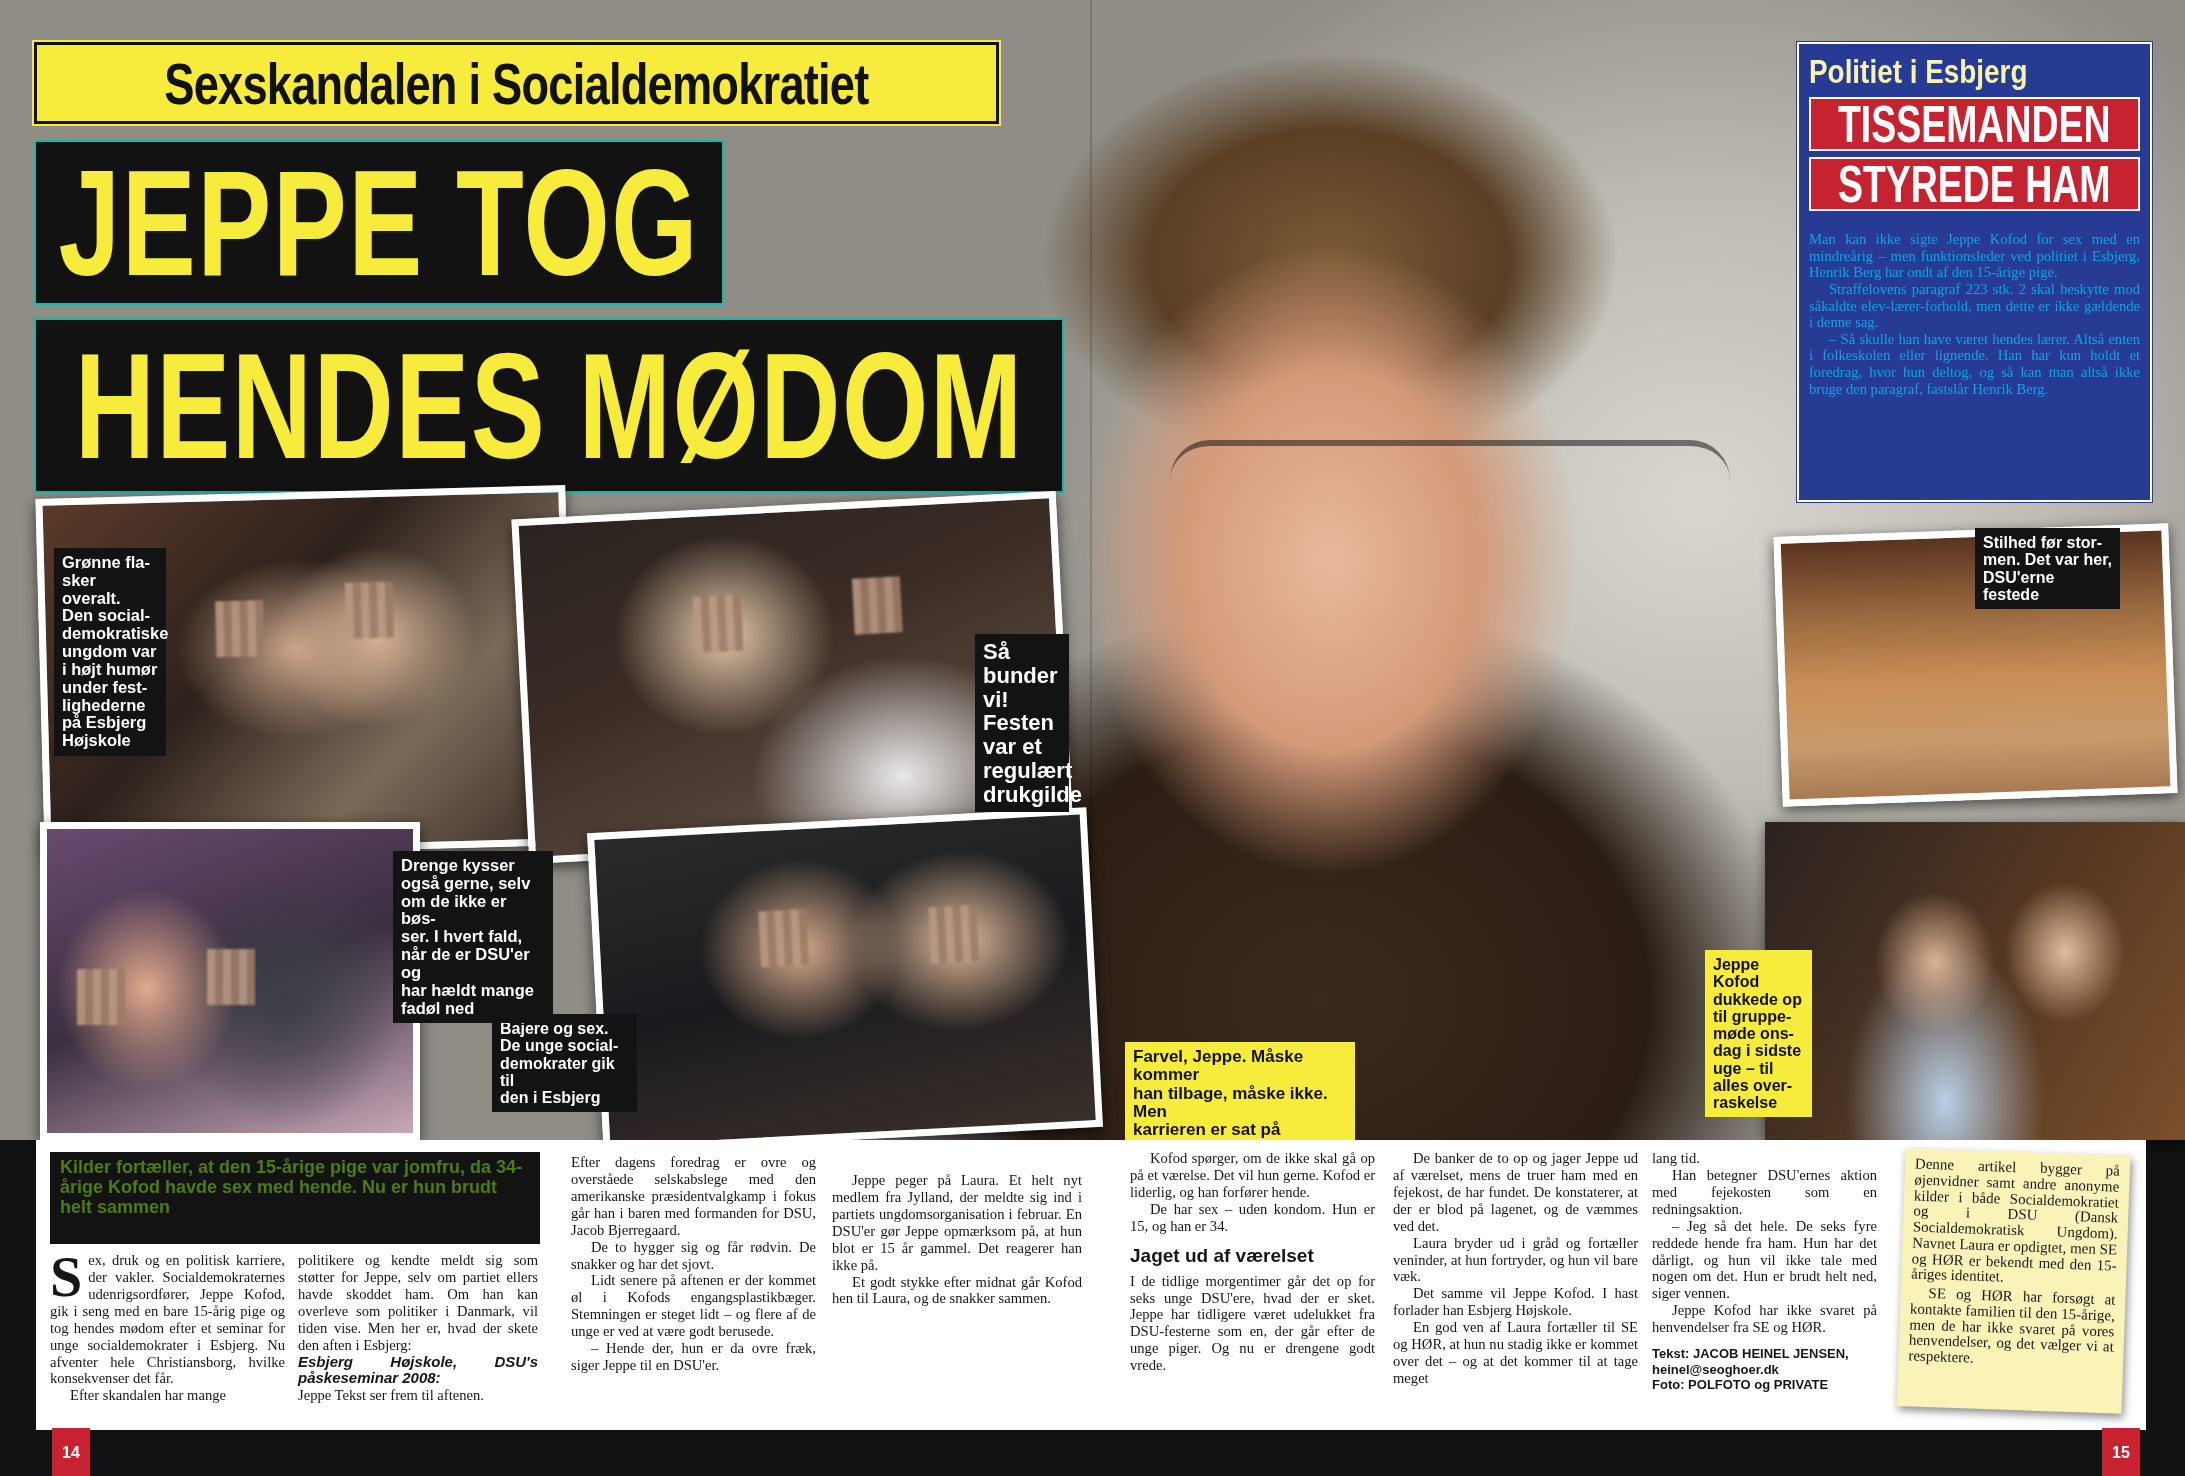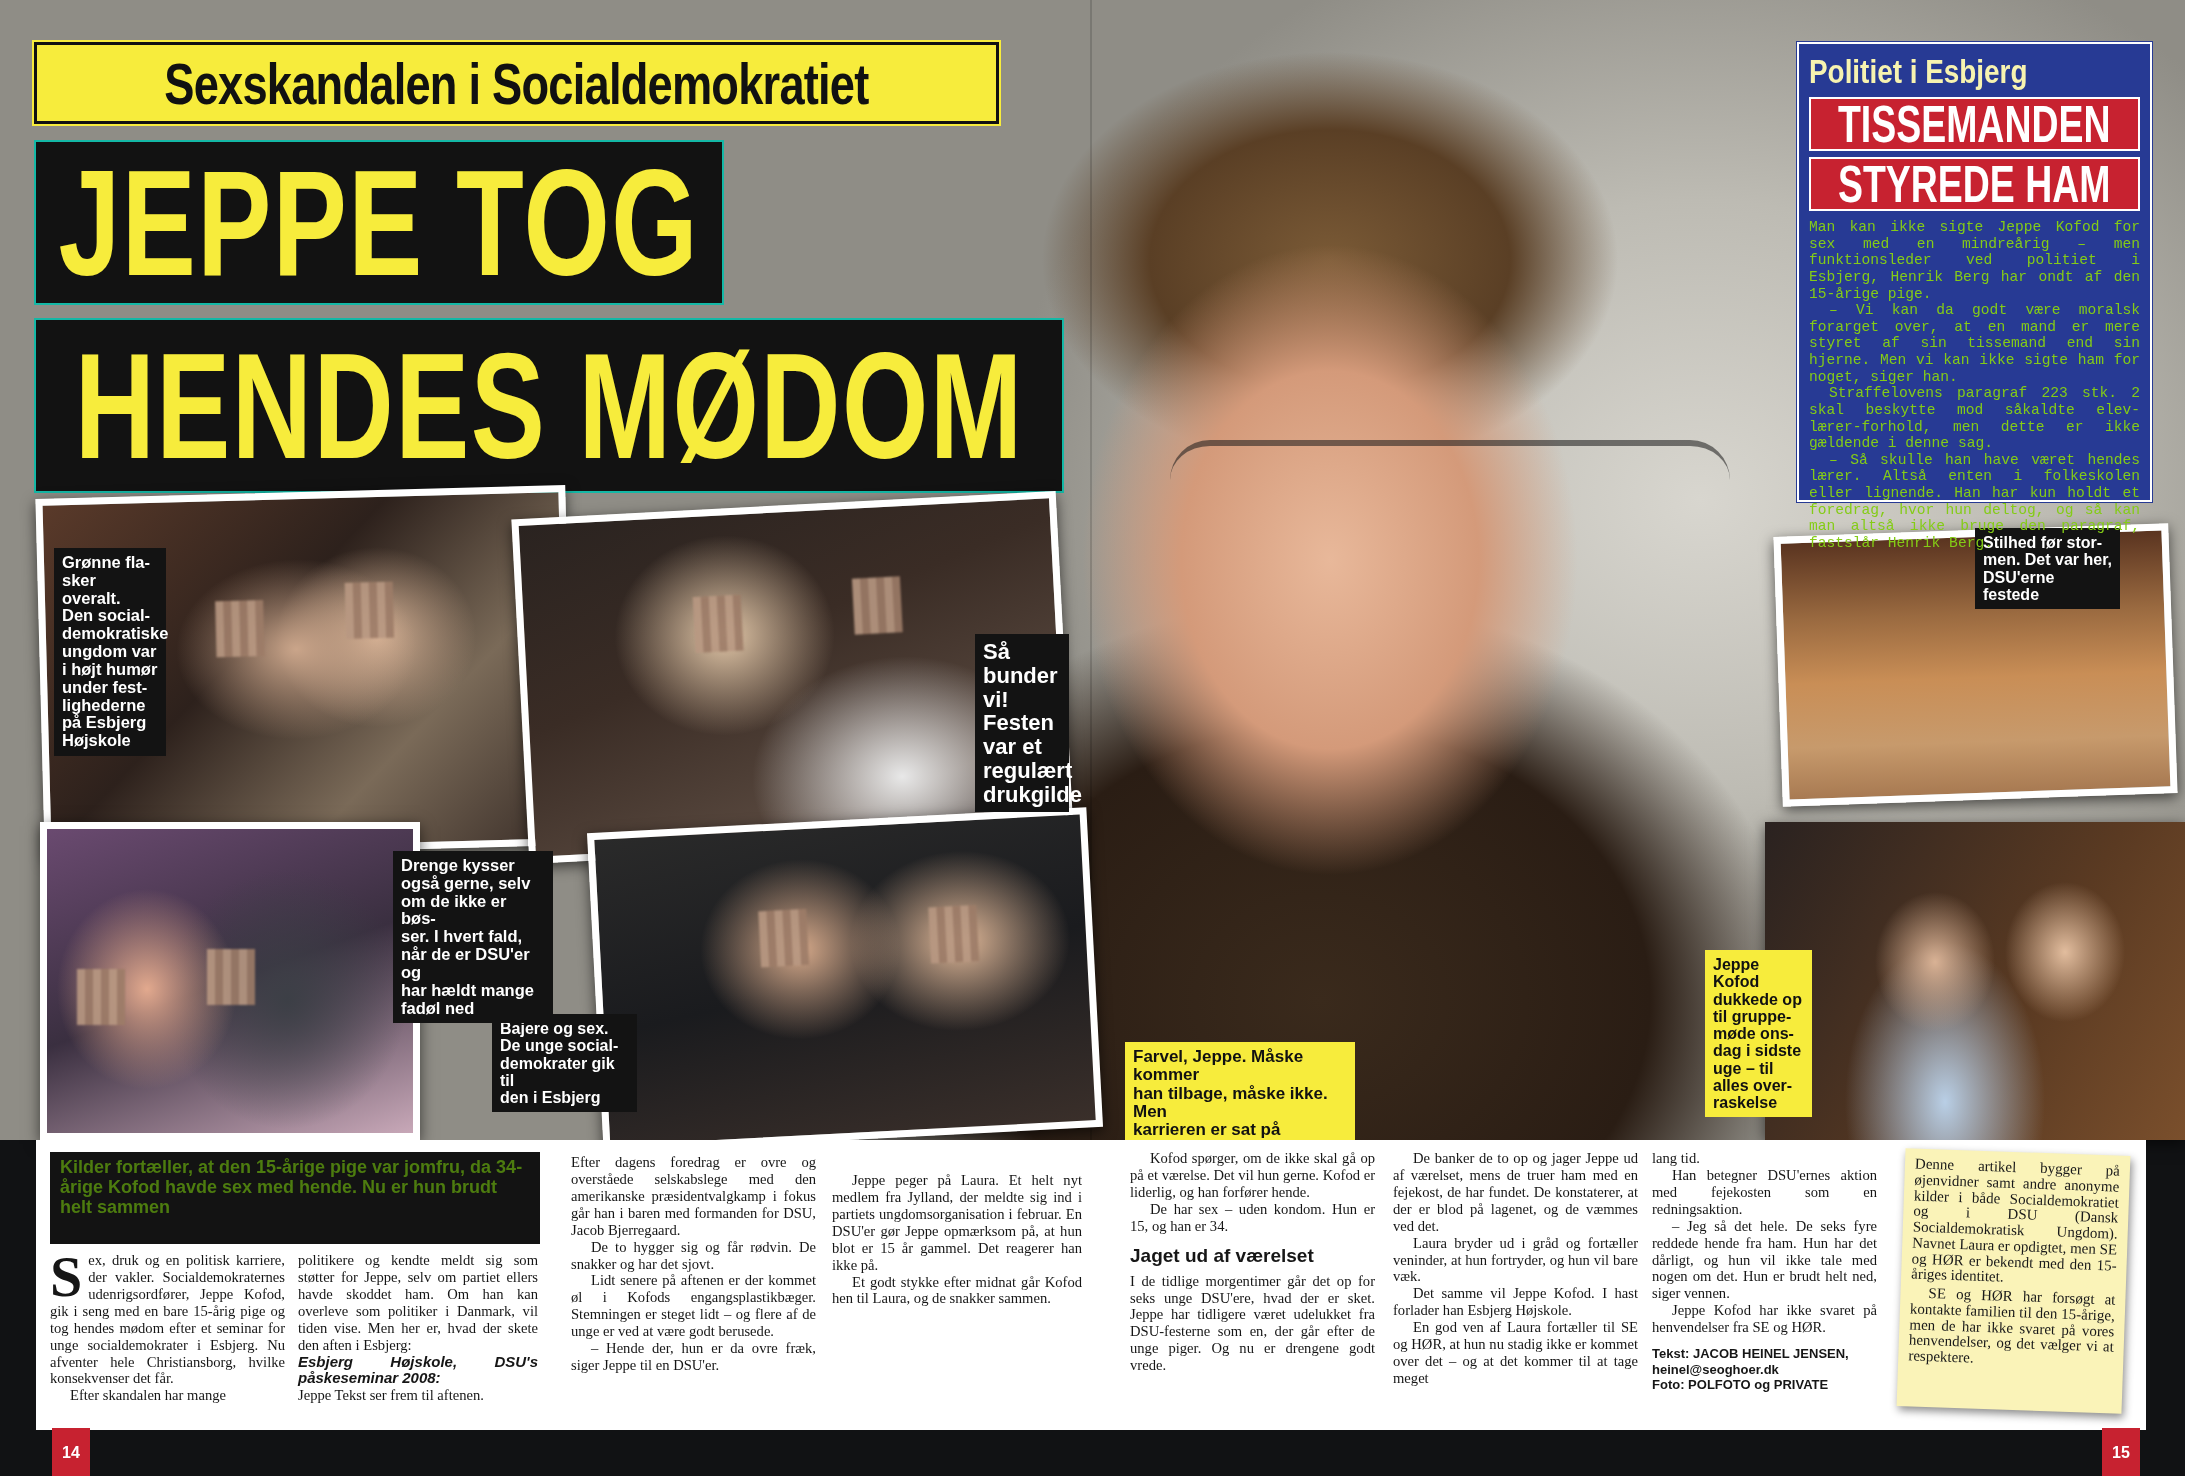--- a/index.html
+++ b/index.html
@@ -88,21 +88,21 @@
   .sidebar {
     position: absolute; left: 1797px; top: 42px; width: 355px; height: 460px;
     background: #273a94; border: 2px solid #fff; box-shadow: 0 0 0 1px #273a94; padding: 8px 10px;
   }
   .sb-kicker { font-family: "Liberation Sans", sans-serif; font-weight: bold; color: #f7f3b0; font-size: 34px; transform: scaleX(.82); transform-origin: left; white-space: nowrap; }
   .sb-title {
     margin: 6px 0; background: #c72230; border: 2px solid #fff; height: 54px;
     display: flex; align-items: center; justify-content: center; overflow: hidden;
   }
   .sb-title span { font-family: "Liberation Sans", sans-serif; font-weight: bold; color: #fff; font-size: 52px; transform: scaleX(.72); display: inline-block; white-space: nowrap; }
-  .sb-body { font-family: Liberation Mono, monospace; color: #84cc16; font-size: 14.6px; line-height: 1.14; text-align: justify; margin-top: 8px; }
+  .sb-body { font-family: Liberation Serif, serif; color: #0ea5e9; font-size: 14.6px; line-height: 1.14; text-align: justify; margin-top: 20px; }
   .sb-body p { text-indent: 20px; }
   .sb-body p:first-child { text-indent: 0; }
 
   
   .article {
     position: absolute; left: 36px; top: 1140px; width: 2110px; height: 290px; background: #fff;
   }
   .deck {
     position: absolute; left: 14px; top: 12px; width: 490px; height: 92px; background: #131313;
     color: #4d7c0f; font-family: "Liberation Sans", sans-serif; font-weight: bold; font-size: 18px; line-height: 1.1; padding: 6px 10px;
@@ -223,21 +223,20 @@
   <div class="sidebar">
     <div class="sb-kicker">Politiet i Esbjerg</div>
     <div class="sb-title">
         <span>TISSEMANDEN</span>
       </div>
     <div class="sb-title">
         <span>STYREDE HAM</span>
       </div>
     <div class="sb-body">
       <p>Man kan ikke sigte Jeppe Kofod for sex med en mindreårig – men funktionsleder ved politiet i Esbjerg, Henrik Berg har ondt af den 15-årige pige.</p>
-      <p>– Vi kan da godt være moralsk forarget over, at en mand er mere styret af sin tissemand end sin hjerne. Men vi kan ikke sigte ham for noget, siger han.</p>
       <p>Straffelovens paragraf 223 stk. 2 skal beskytte mod såkaldte elev-lærer-forhold, men dette er ikke gældende i denne sag.</p>
       <p>– Så skulle han have været hendes lærer. Altså enten i folkeskolen eller lignende. Han har kun holdt et foredrag, hvor hun deltog, og så kan man altså ikke bruge den paragraf, fastslår Henrik Berg.</p>
     </div>
   </div>
 
   <div class="article">
     <div class="deck">Kilder fortæller, at den 15-årige pige var jomfru, da 34-årige Kofod havde sex med hende. Nu er hun brudt helt sammen</div>
 
     <div class="col col1">
       <p class="noind"><span class="dropcap">S</span><span>ex, druk og en politisk karriere, der vakler. Socialdemokraternes udenrigsordfører, Jeppe Kofod, gik i seng med en bare 15-årig pige og tog hendes mødom efter et seminar for unge socialdemokrater i Esbjerg. Nu afventer hele Christiansborg, hvilke konsekvenser det får.</span></p>

